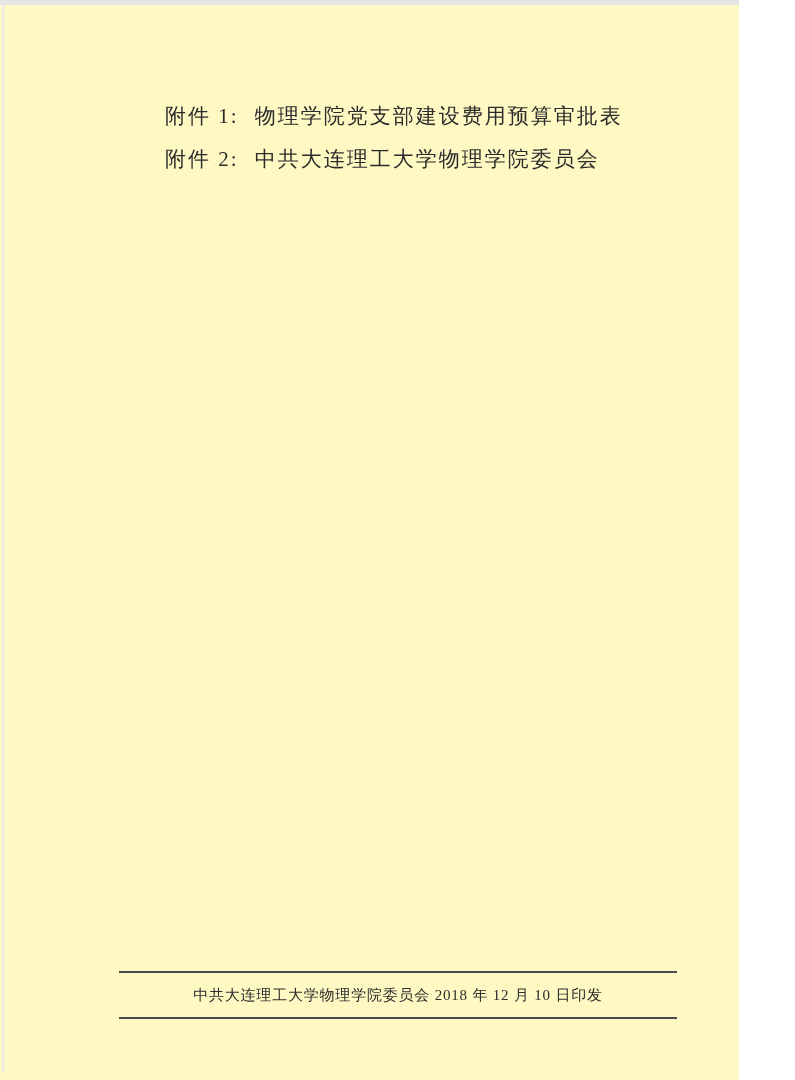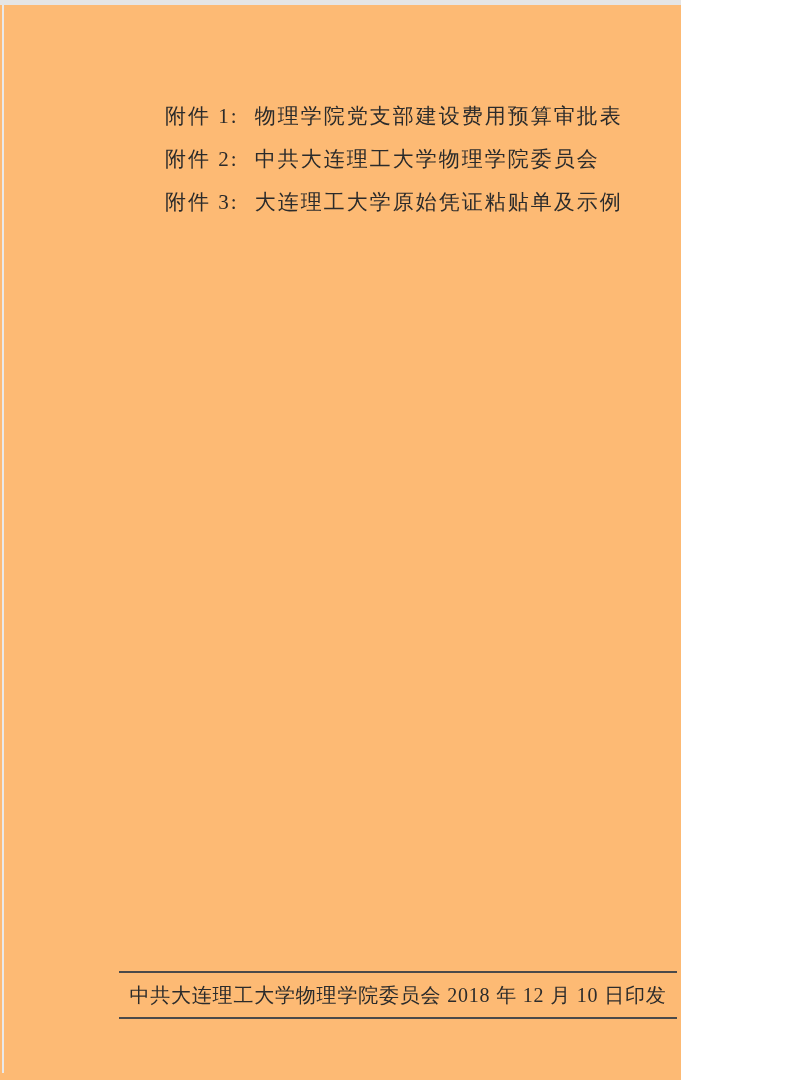--- a/index.html
+++ b/index.html
@@ -2,23 +2,23 @@
 <html><head>
 <meta charset="utf-8">
 <style>
   html, body {
     margin: 0;
     padding: 0;
     background: #ffffff;
   }
   .page {
     position: relative;
-    width: 681px;
+    width: 739px;
     height: 1080px;
-    background: #fdba74;
+    background: #fef9c3;
     overflow: hidden;
     font-family: "Liberation Serif", "DejaVu Serif", serif;
     color: #2b2b2b;
   }
   
   .top-edge {
     position: absolute;
     left: 0; top: 0;
     width: 795px; height: 5px;
     background: #e5e5e5;
@@ -58,21 +58,21 @@
     width: 558px;
     border-top: 2px solid #4a4a4a;
     border-bottom: 2px solid #4a4a4a;
     box-sizing: border-box;
     height: 48px;
   }
   .colophon-text {
     display: block;
     text-align: center;
     line-height: 44px;
-    font-size: 20px;
+    font-size: 15px;
     letter-spacing: 0.8px;
     white-space: nowrap;
   }
 </style>
 </head>
 <body>
 
 <div class="page">
 
   <div class="top-edge"></div>
@@ -80,23 +80,19 @@
 
   <div class="attachments">
     <p class="attachment-line">
       <span class="attachment-label">附件 1:</span>
       <span class="attachment-title">物理学院党支部建设费用预算审批表</span>
     </p>
     <p class="attachment-line">
       <span class="attachment-label">附件 2:</span>
       <span class="attachment-title">中共大连理工大学物理学院委员会</span>
     </p>
-    <p class="attachment-line">
-      <span class="attachment-label">附件 3:</span>
-      <span class="attachment-title">大连理工大学原始凭证粘贴单及示例</span>
-    </p>
   </div>
 
   <div class="colophon">
     <span class="colophon-text">中共大连理工大学物理学院委员会  2018 年 12 月 10 日印发</span>
   </div>
 
 </div>
 
 </body></html>

